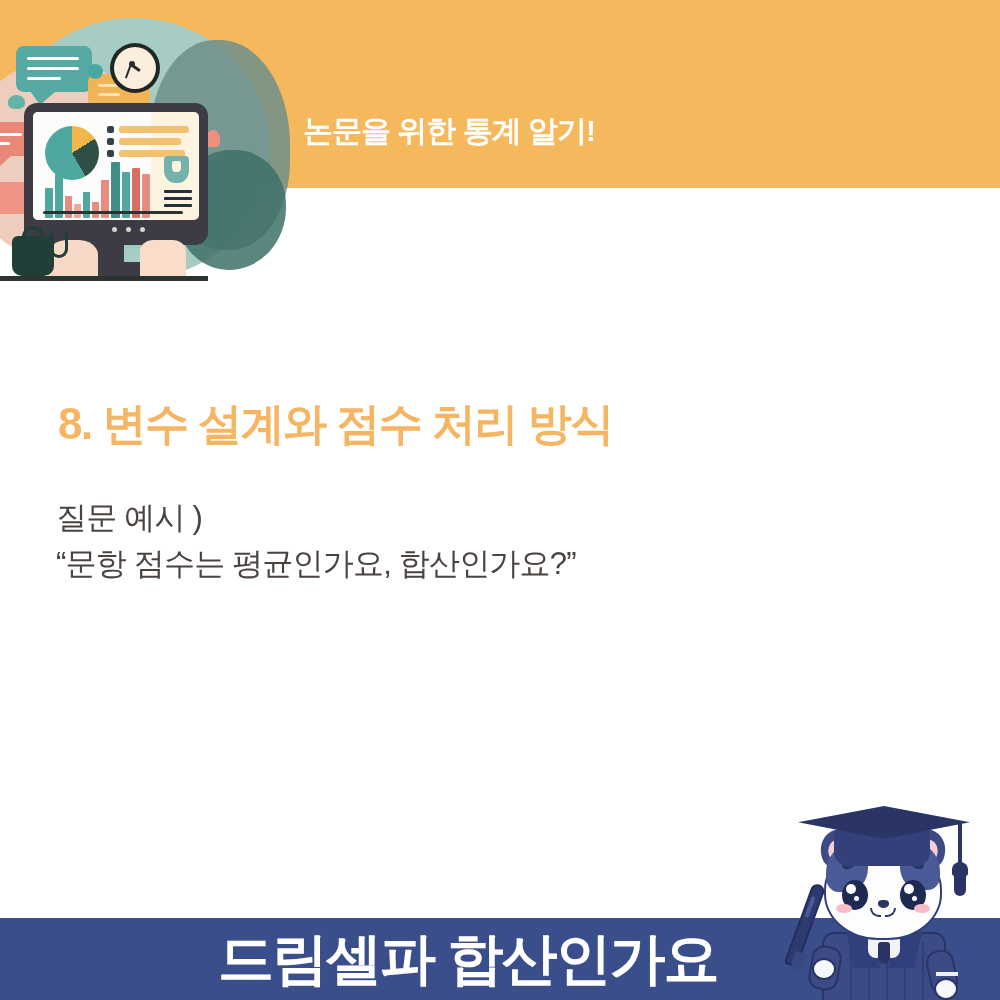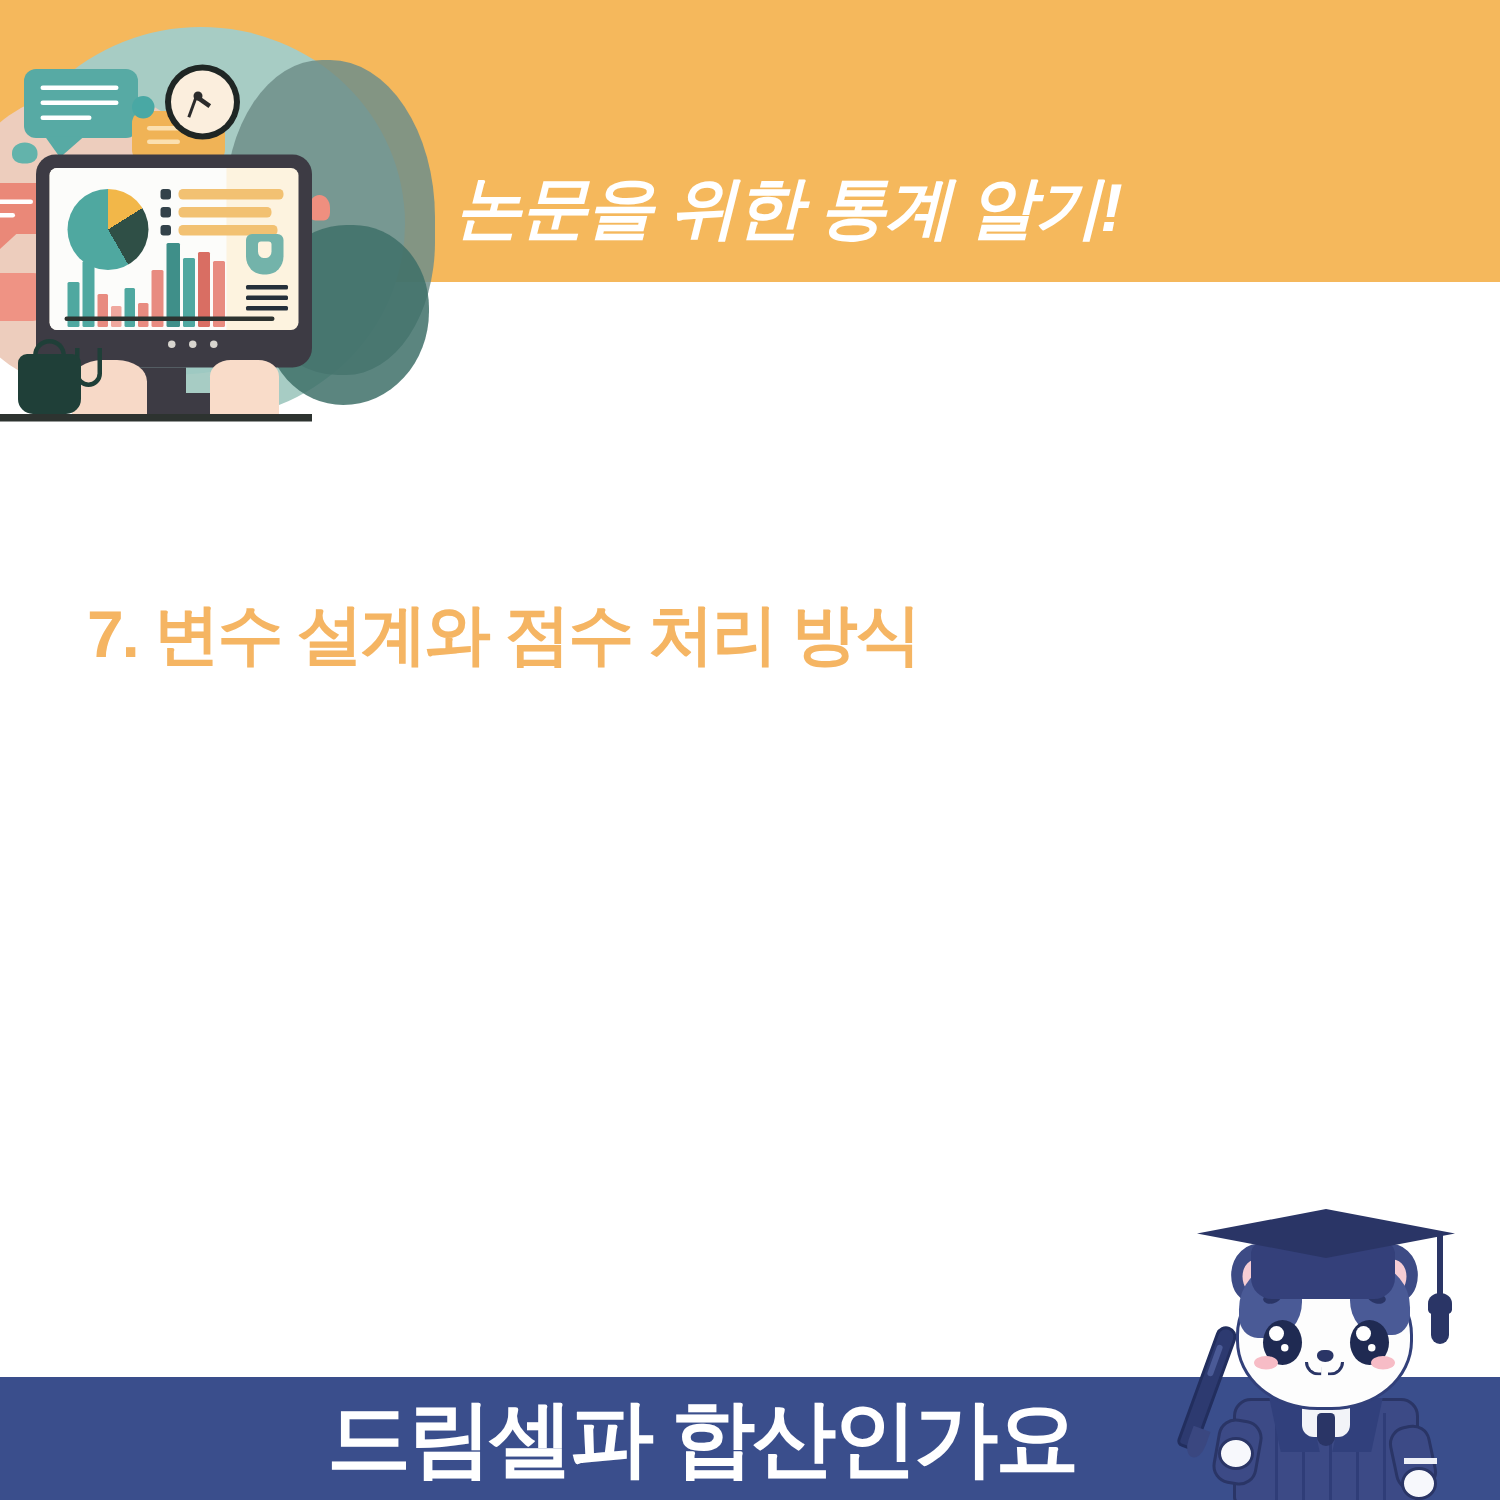--- a/index.html
+++ b/index.html
@@ -12,24 +12,23 @@
   }
 
   
   #header-band {
     position:absolute; left:0; top:0;
     width:1000px; height:188px;
     background:#f5b85c;
   }
   #header-title {
     position:absolute; left:303px; top:116px;
-    font-size:45px; font-weight:bold; color:#ffffff;
+    font-size:30px; font-weight:bold; color:#ffffff;
     letter-spacing:-1px; white-space:nowrap;
     line-height:1;
-    font-style:italic;
   }
 
   
   #header-illustration {
     position:absolute; left:0; top:0;
     width:292px; height:292px;
     overflow:hidden;
   }
   .ill-circle-bg {
     position:absolute; left:-2px; top:18px;
@@ -331,23 +330,25 @@
   <div class="peach-shape"></div>
   <div class="peach-shape2"></div>
   <div class="bag-handle"></div>
   <div class="bag-handle2"></div>
   <div class="bag-body"></div>
   <div class="ground-line"></div>
 </div>
 
 <div id="header-title">논문을 위한 통계 알기!</div>
 
-<div id="section-heading">7. 변수 설계와 점수 처리 방식</div>
+<div id="section-heading">8. 변수 설계와 점수 처리 방식</div>
 
 <div id="body-text">
+  <div>질문 예시 )</div>
+  <div>“문항 점수는 평균인가요, 합산인가요?”</div>
 </div>
 
 <div id="footer-band"></div>
 <div id="footer-title">드림셀파 합산인가요</div>
 
 <div id="mascot">
   <div class="m-abs pen"></div>
   <div class="m-abs pen-tip"></div>
   <div class="m-abs pen-clip"></div>
 

